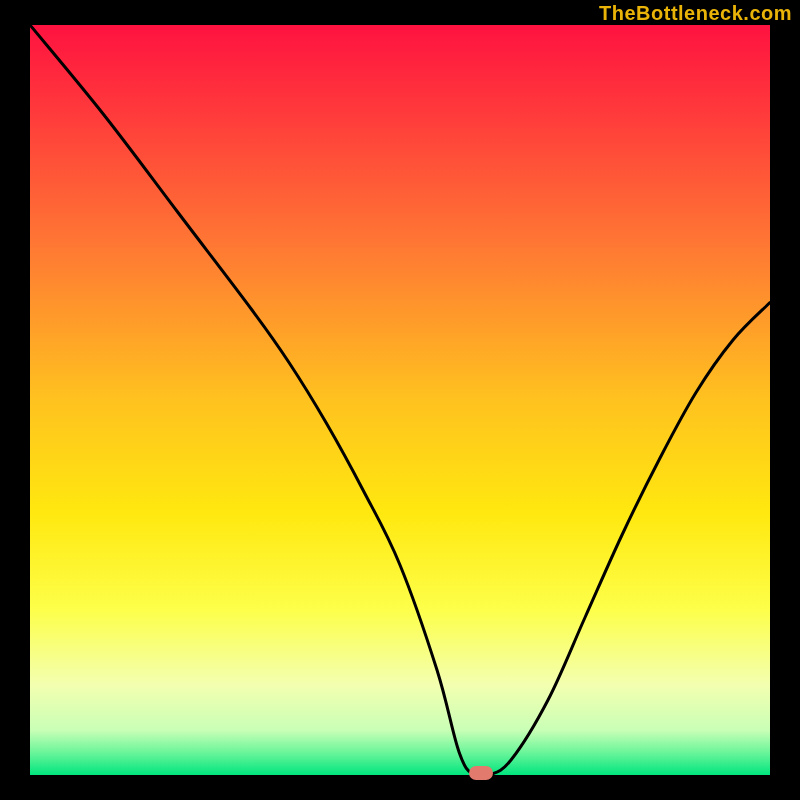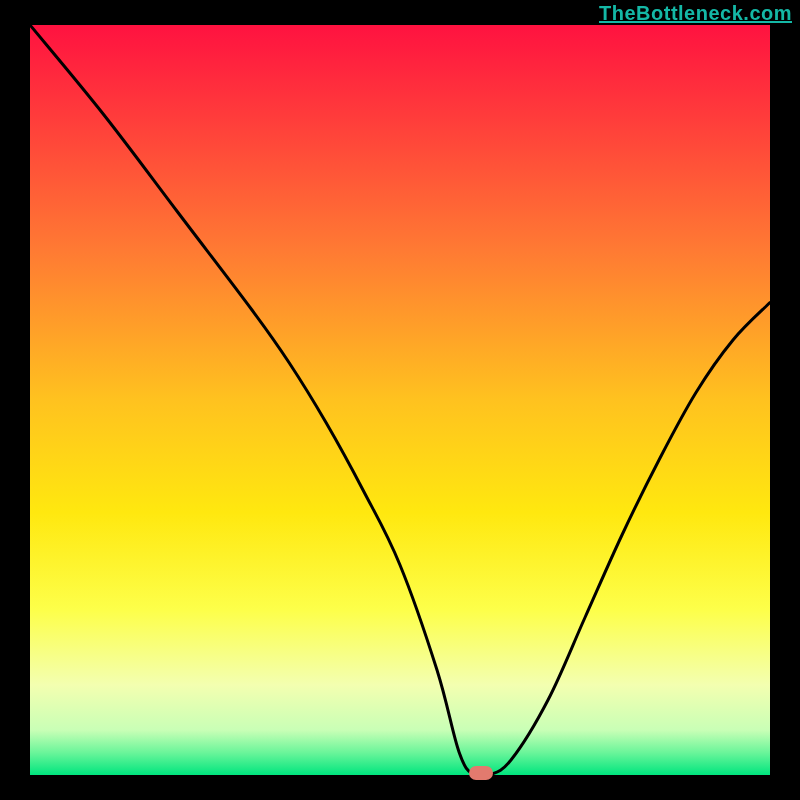--- a/index.html
+++ b/index.html
@@ -13,26 +13,25 @@
   .frame {
     position: relative;
     width: 800px;
     height: 800px;
     background: #000;
   }
   .watermark {
     position: absolute;
     top: 2px;
     right: 8px;
-    color: #14b8a6;
+    color: #eab308;
     font-size: 20px;
     font-weight: bold;
     letter-spacing: 0.5px;
     z-index: 10;
-    text-decoration: underline;
   }
   .plot {
     position: absolute;
     left: 30px;
     top: 25px;
     width: 740px;
     height: 750px;
   }
   .plot svg {
     display: block;

